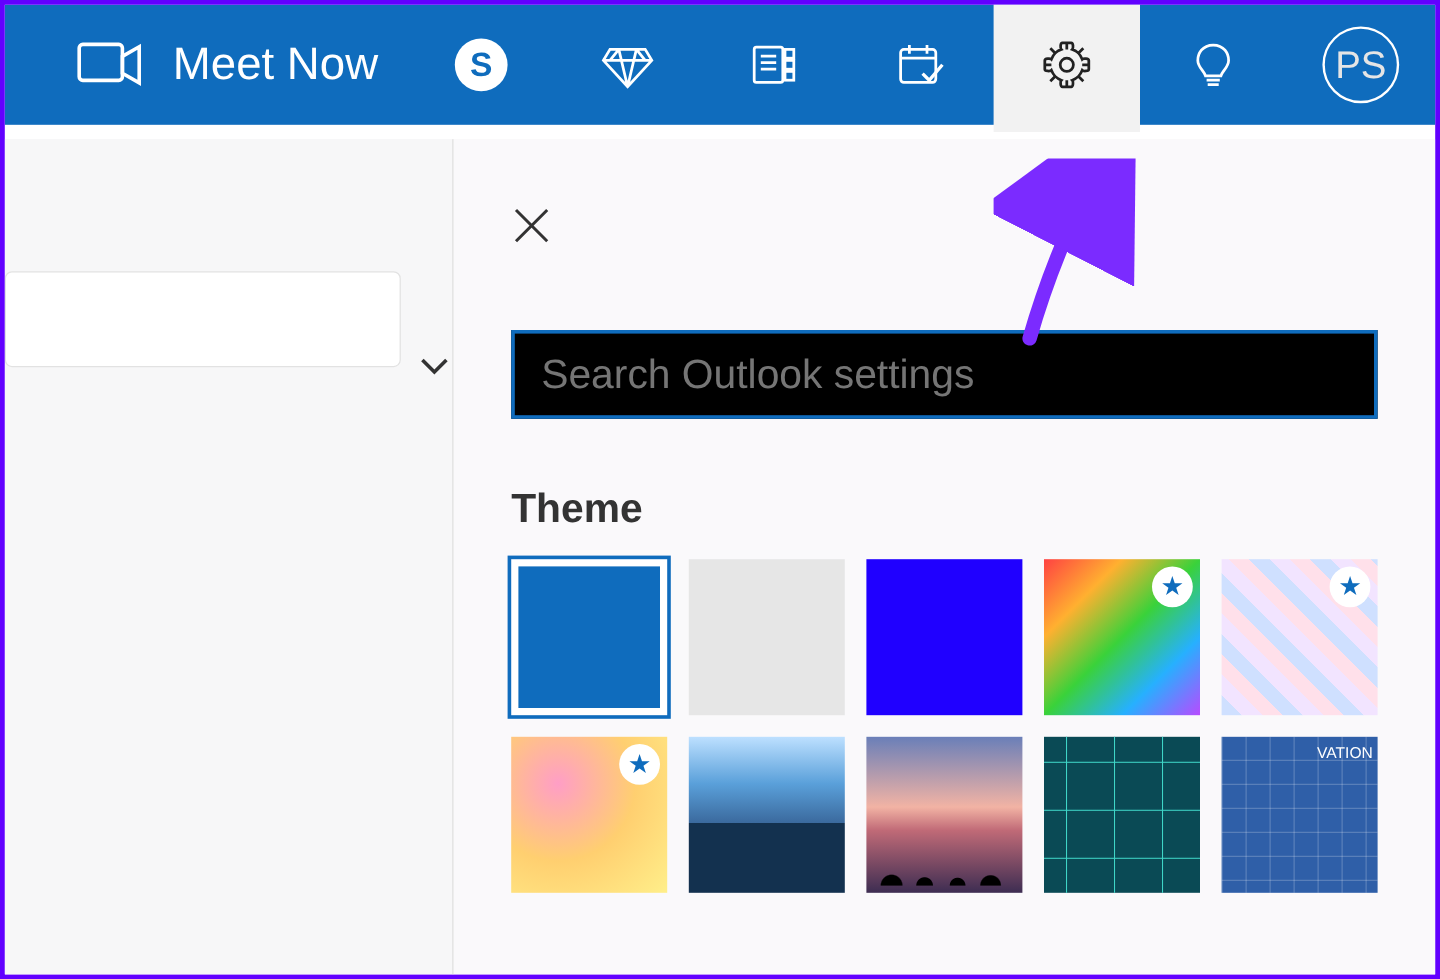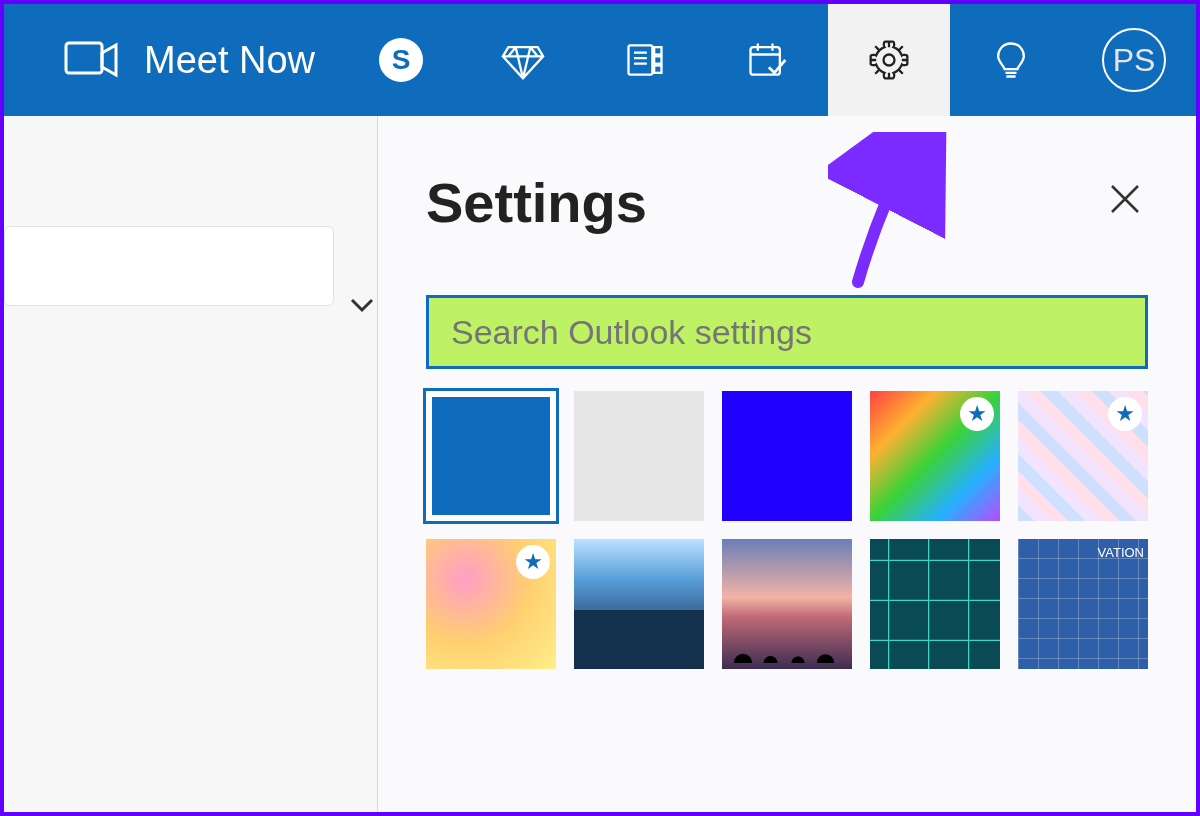--- a/index.html
+++ b/index.html
@@ -7,21 +7,21 @@
     font-family: "Segoe UI", -apple-system, sans-serif;
     width: 1200px;
     height: 816px;
     overflow: hidden;
     border: 4px solid #6200ff;
     position: relative;
     background: #fff;
   }
 
   .topbar {
-    height: 112px;
+    height: 100px;
     background: #0f6cbd;
     display: flex;
     align-items: center;
     padding-left: 60px;
     color: #fff;
     position: relative;
   }
   .meet-now {
     display: flex;
     align-items: center;
@@ -115,21 +115,21 @@
     color: #333;
     cursor: pointer;
     margin-right: 6px;
   }
 
   .search-box {
     margin-top: 60px;
     width: 100%;
     height: 74px;
     border: 3px solid #0f6cbd;
-    background: #bef264;
+    background: #000000;
     display: flex;
     align-items: center;
     padding: 0 22px;
   }
   .search-input {
     border: none;
     outline: none;
     font-size: 34px;
     color: #707070;
     width: 100%;
@@ -266,32 +266,32 @@
     <div class="whitebox"></div>
     <div class="chev">
       <svg width="28" height="20" viewBox="0 0 28 20" fill="none" stroke="#333" stroke-width="3">
         <path d="M4 4 L14 14 L24 4"></path>
       </svg>
     </div>
   </div>
 
   <div class="panel">
     <div class="panel-header">
-      <div class="panel-title">Settings</div>
       <div class="close-btn">
         <svg width="34" height="34" viewBox="0 0 34 34" stroke="#333" stroke-width="2.5">
           <path d="M4 4 L30 30 M30 4 L4 30"></path>
         </svg>
       </div>
     </div>
 
     <div class="search-box">
       <input class="search-input" type="text" placeholder="Search Outlook settings" style="">
     </div>
 
+    <div class="theme-label">Theme</div>
 
     <div class="theme-grid">
       <div class="theme-tile selected">
           <div class="inner t-blue"></div>
         </div>
       <div class="theme-tile">
           <div class="inner t-grey"></div>
         </div>
       <div class="theme-tile">
           <div class="inner t-royal"></div>

